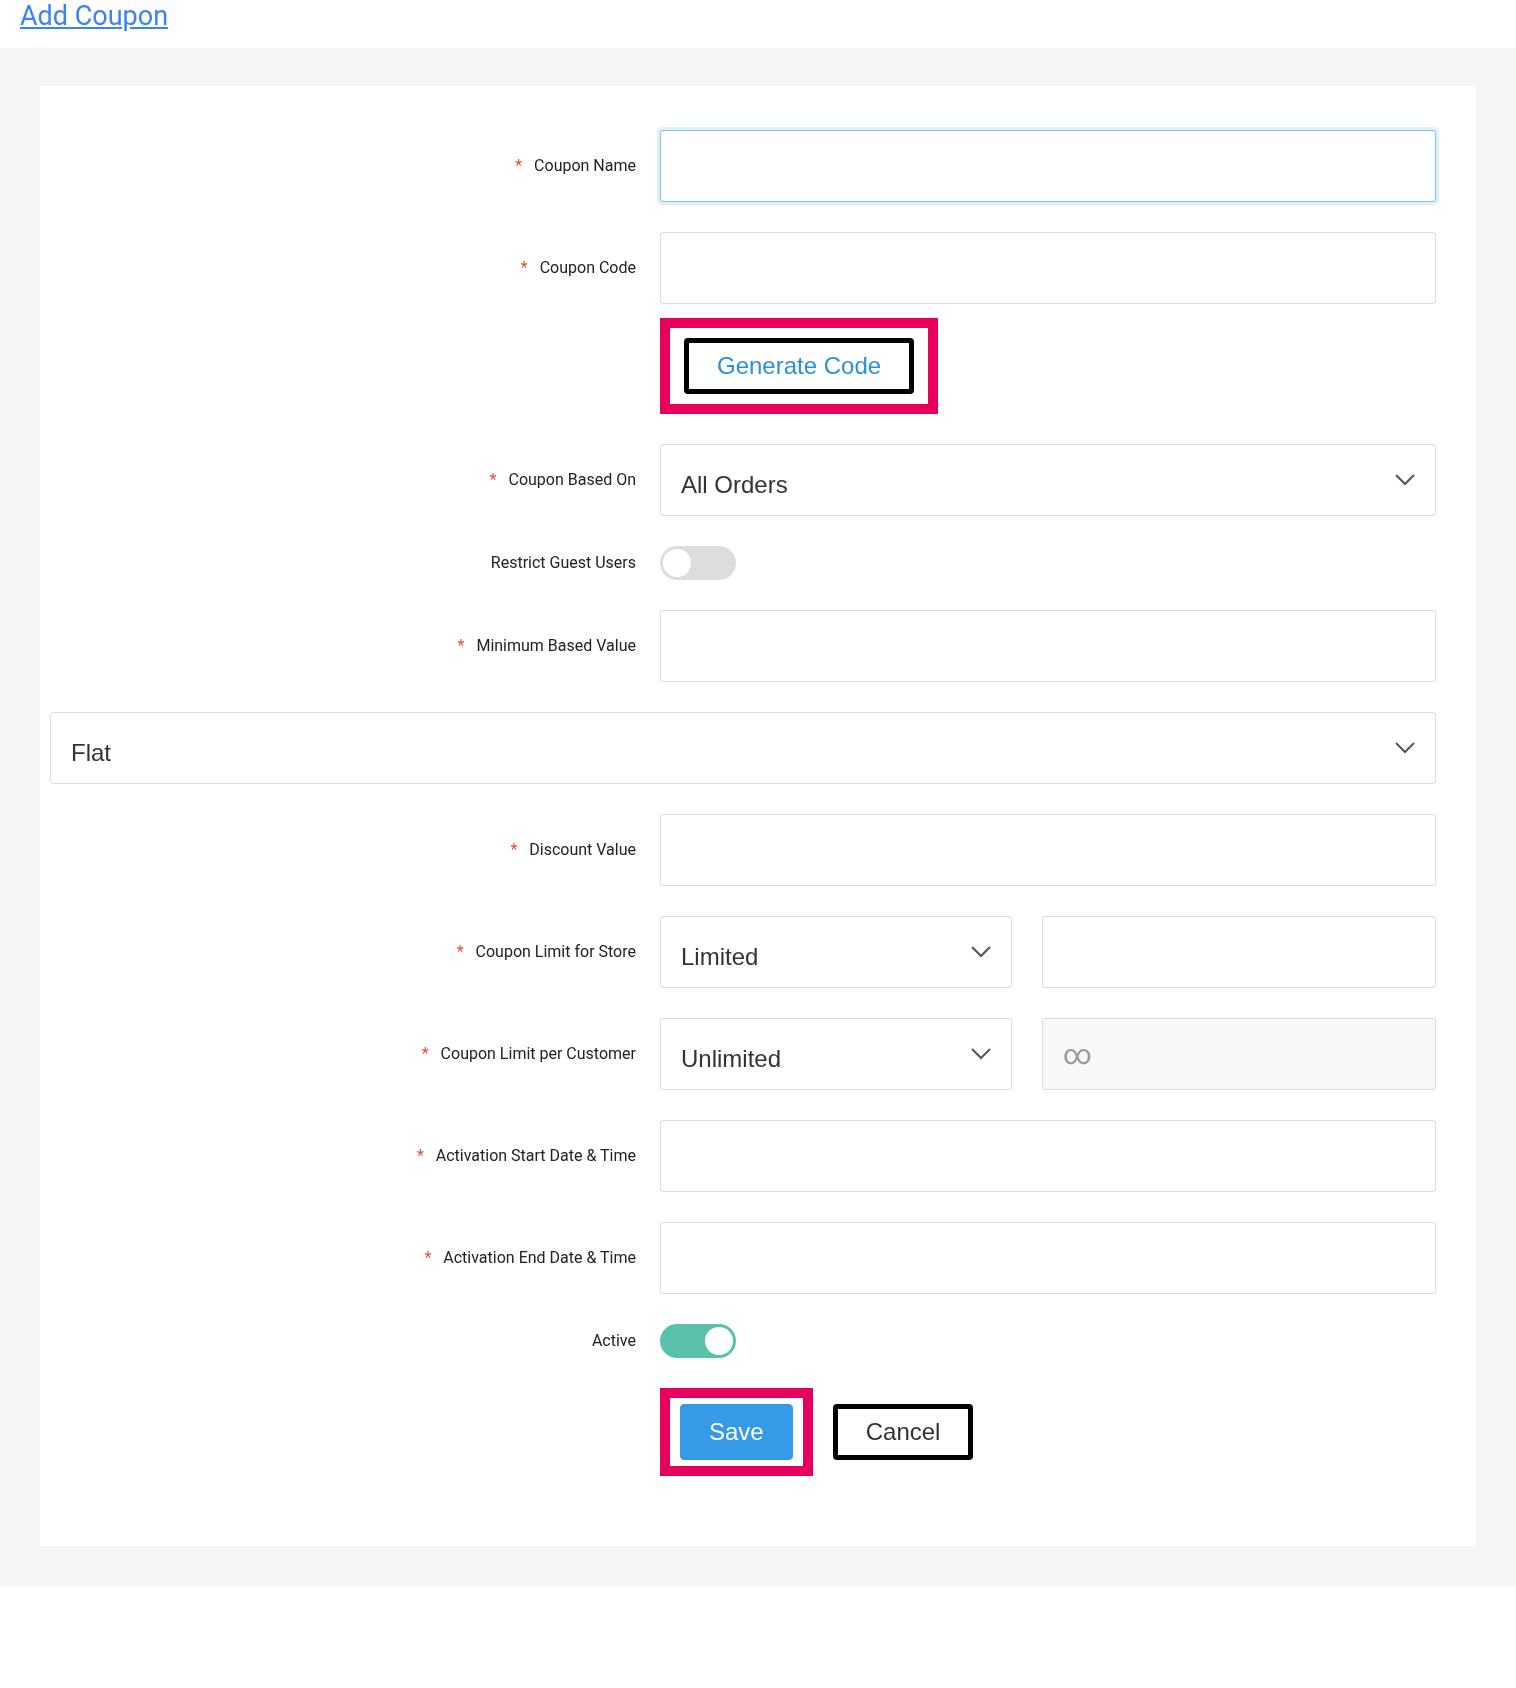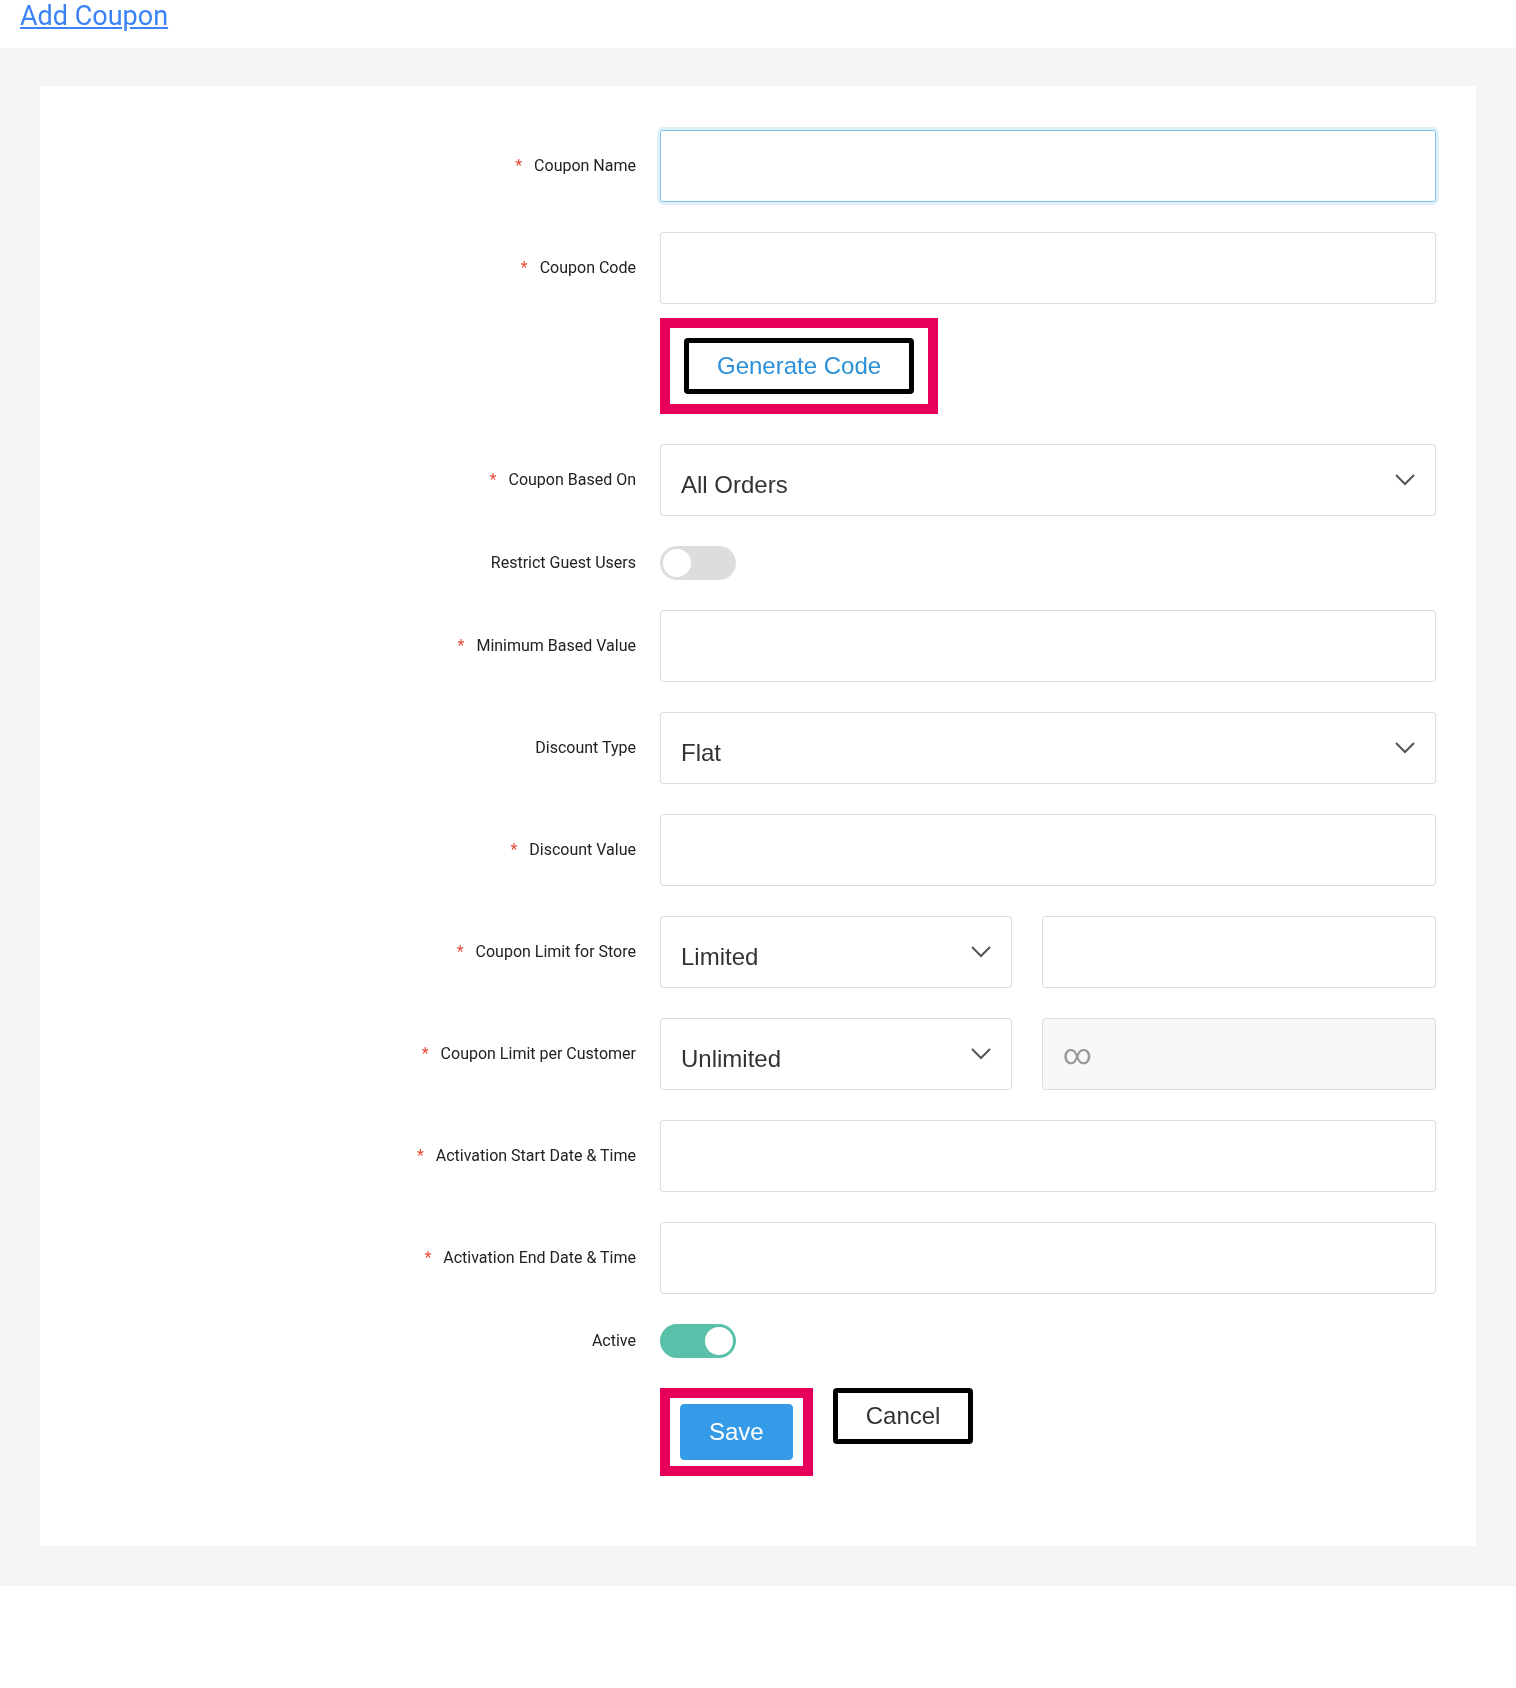--- a/index.html
+++ b/index.html
@@ -146,21 +146,21 @@
       background: #fff;
       position: absolute;
       top: 3px;
       left: 3px;
       transition: left .15s;
     }
     .toggle.on { background: #59c1a9; }
     .toggle.on .knob { left: 45px; }
 
     .row-generate .input-col { margin-top: -16px; }
-    .actions-row .input-col { gap: 20px; }
+    .actions-row .input-col { gap: 20px; align-items: center; }
     .half-input { flex: 1; }
   </style>
 </head>
 <body>
 
 <div class="page-header">Add Coupon</div>
 
 <div class="page-bg">
   <div class="card">
     <div class="form">
@@ -228,23 +228,20 @@
         <div class="label-col">
           <span class="req">*</span>
           <span>Minimum Based Value</span>
         </div>
         <div class="input-col">
           <input type="text" class="form-input" value="" style="">
         </div>
       </div>
 
       <div class="form-row">
-        <div class="label-col">
-          <span>Discount Type</span>
-        </div>
         <div class="input-col">
           <div class="select-wrap">
             <select class="form-select">
               <option>Flat</option>
             </select>
             <span class="chevron">
               <svg viewBox="0 0 22 14">
                   <path d="M2 2 L11 11 L20 2"></path>
                 </svg>
             </span>

